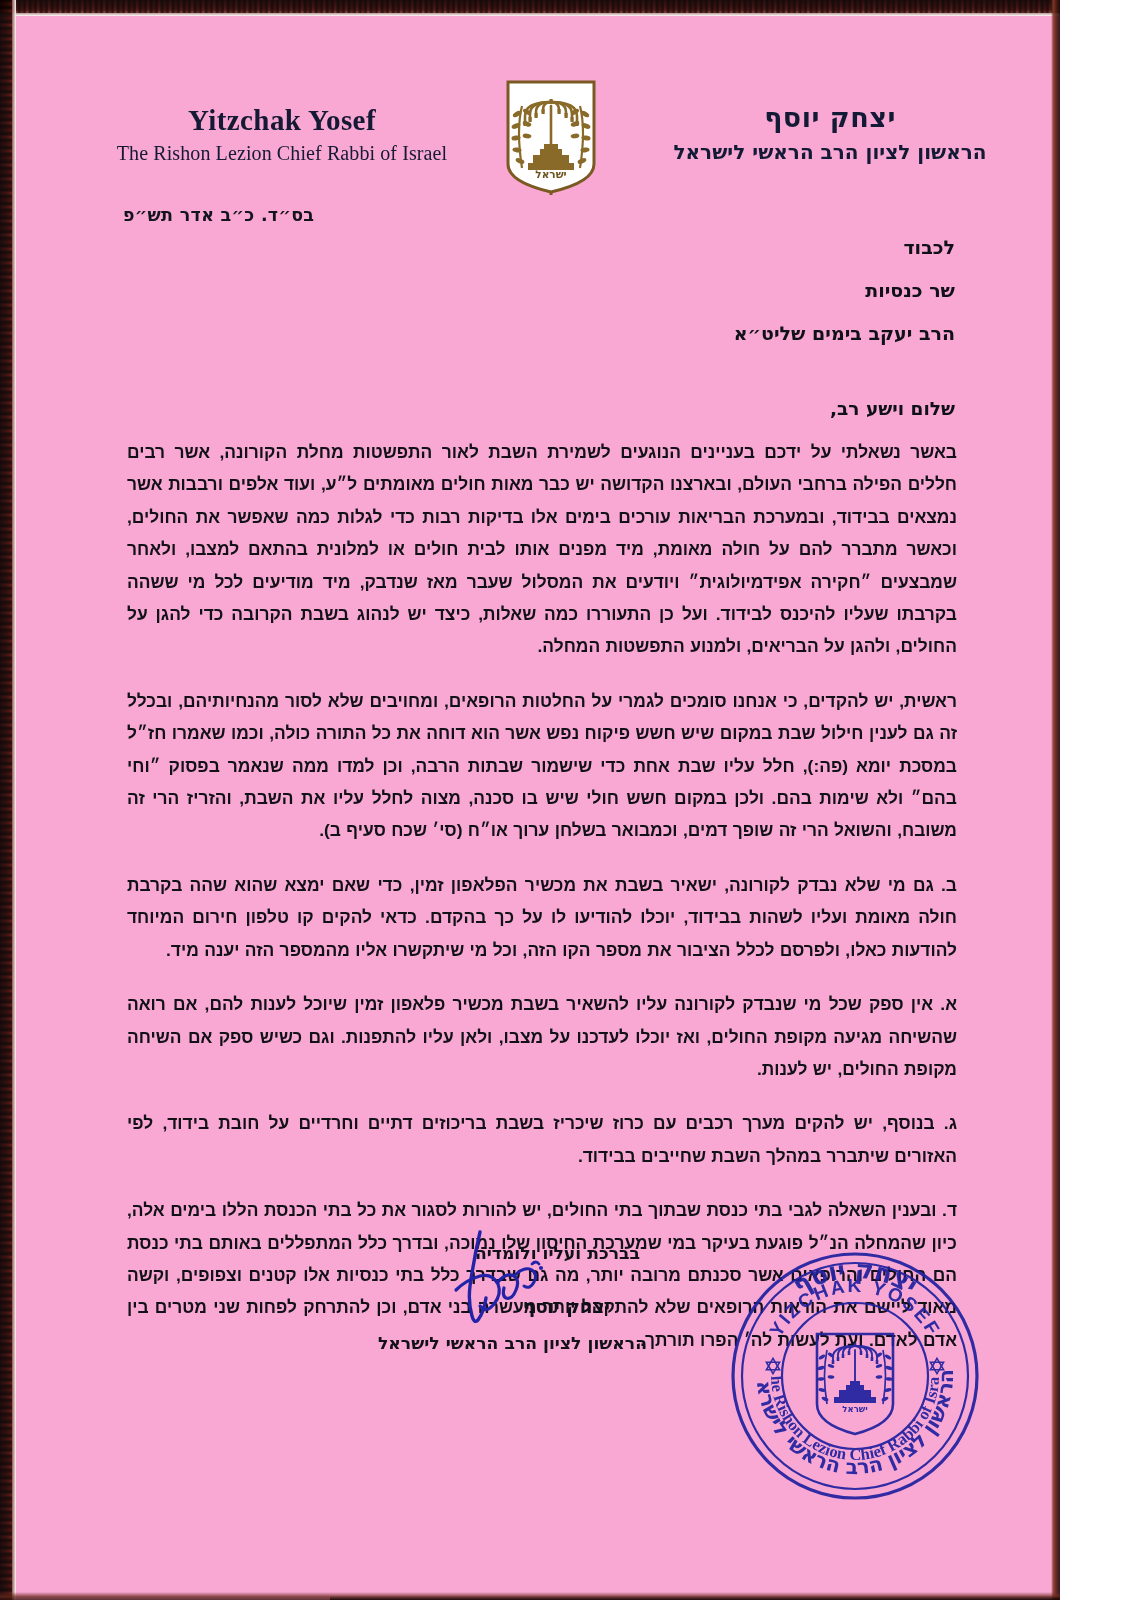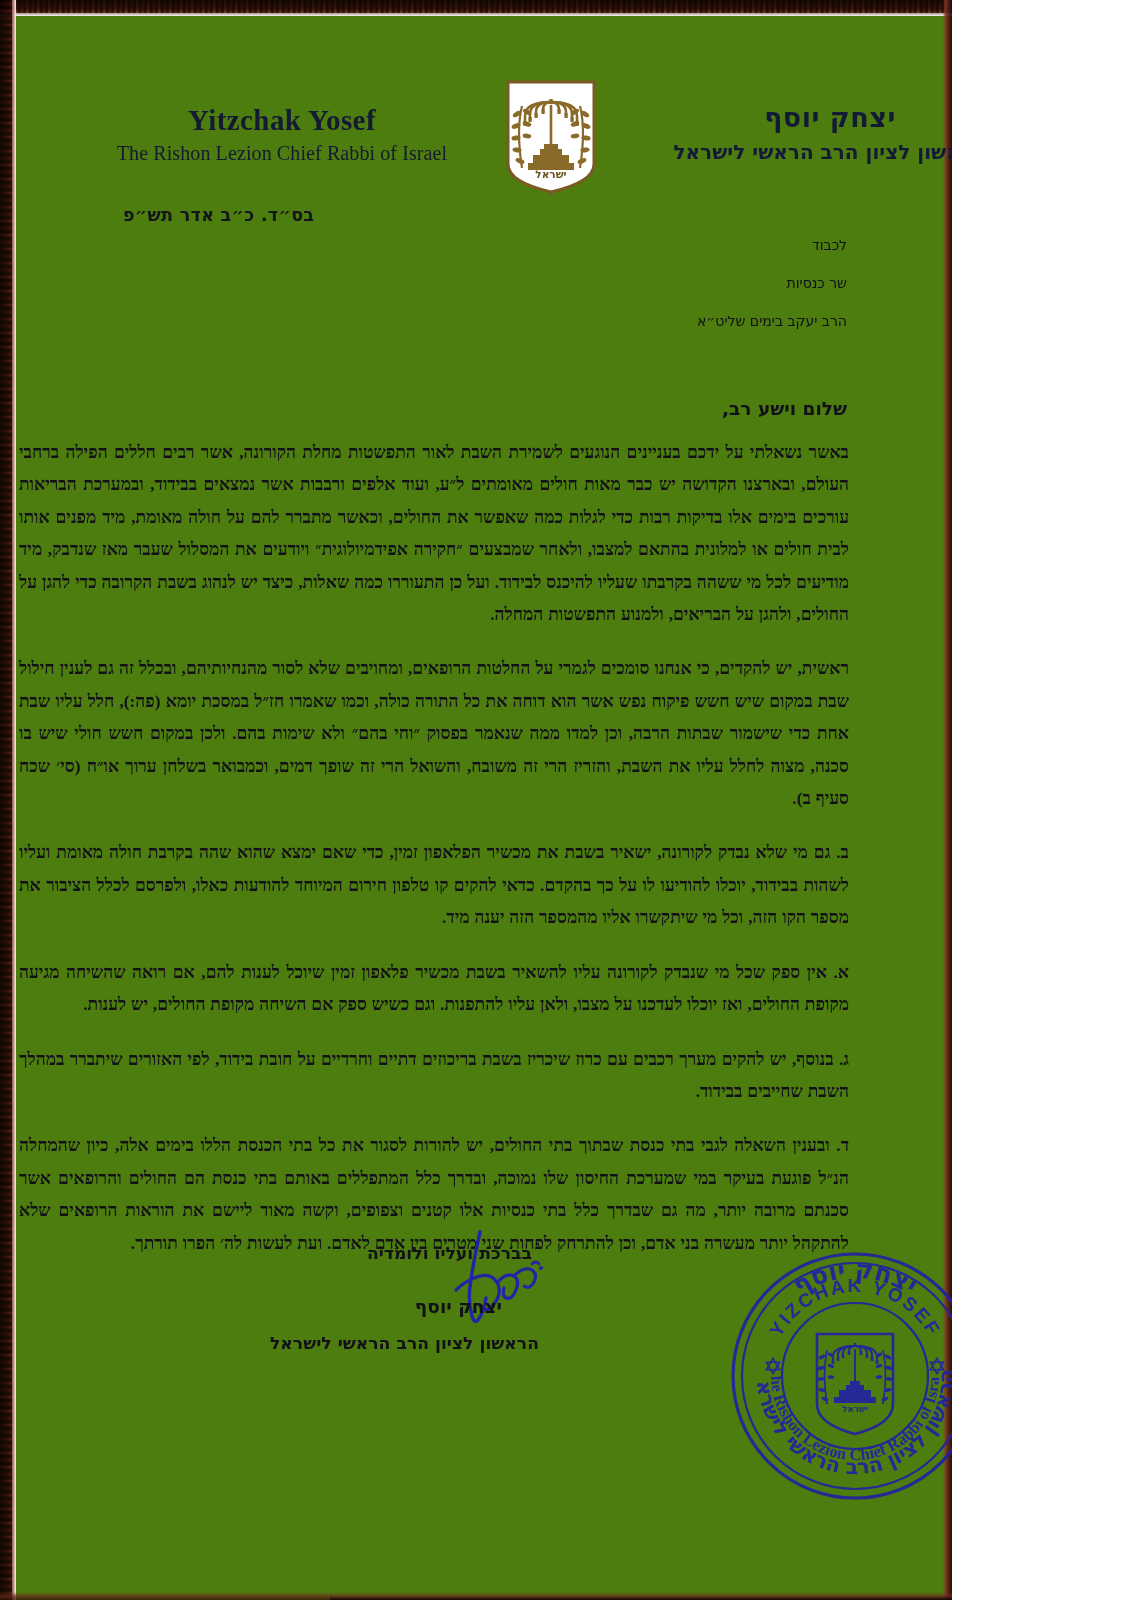--- a/index.html
+++ b/index.html
@@ -1,21 +1,21 @@
 <!DOCTYPE html>
 <html lang="he"><head>
 <meta charset="utf-8">
 <title>Letter</title>
 <style>
   html,body{margin:0;padding:0;background:#ffffff;}
   body{width:1140px;height:1600px;overflow:hidden;font-family:"DejaVu Sans","Liberation Sans",sans-serif;}
 
   
   #page{
-    position:relative;width:952px;height:1600px;background:#4d7c0f;overflow:hidden;
+    position:relative;width:1060px;height:1600px;background:#f9a8d4;overflow:hidden;
   }
   
   .scan-edge-top{
     position:absolute;top:0;left:0;width:1140px;height:16px;
     background:linear-gradient(180deg,#2a0c08 0%,#4a1a12 35%,#70281c 62%,#ffffff 100%);
     opacity:.95;
   }
   .scan-edge-top:after{
     content:"";position:absolute;left:0;top:0;width:100%;height:13px;
     background:repeating-linear-gradient(90deg,
@@ -76,30 +76,30 @@
   .bsd{
     position:absolute;top:205px;right:auto;left:123px;direction:rtl;
     font-size:17.5px;font-weight:600;color:#14141c;letter-spacing:.3px;
     font-family:"DejaVu Sans",sans-serif;
     text-align:center;
   }
   .addr{
     position:absolute;top:238px;right:105px;direction:rtl;text-align:right;
     font-family:"DejaVu Sans",sans-serif;color:#101018;
   }
-  .addr div{font-size:14px;font-weight:400;line-height:1.0;margin-bottom:24px;}
+  .addr div{font-size:19px;font-weight:700;line-height:1.0;margin-bottom:24px;}
   .greet{
     position:absolute;top:398px;right:105px;direction:rtl;text-align:left;
     font-size:18.5px;font-weight:700;color:#101018;font-family:"DejaVu Sans",sans-serif;
   }
 
   .body{
     position:absolute;top:436px;right:103px;width:830px;direction:rtl;
     text-align:justify;text-align-last:right;
-    font-family:Liberation Serif, serif;
+    font-family:Liberation Sans, sans-serif;
     font-size:17.4px;line-height:32.4px;color:#111117;font-weight:600;
     letter-spacing:0px;word-spacing:.5px;
   }
   .body p{margin:0 0 22px 0;}
   .body p.single{margin-bottom:26px;}
 
   
   .closing{
     position:absolute;top:1243px;right:420px;direction:rtl;
     font-size:17.2px;font-weight:600;color:#111117;font-family:"DejaVu Sans",sans-serif;

